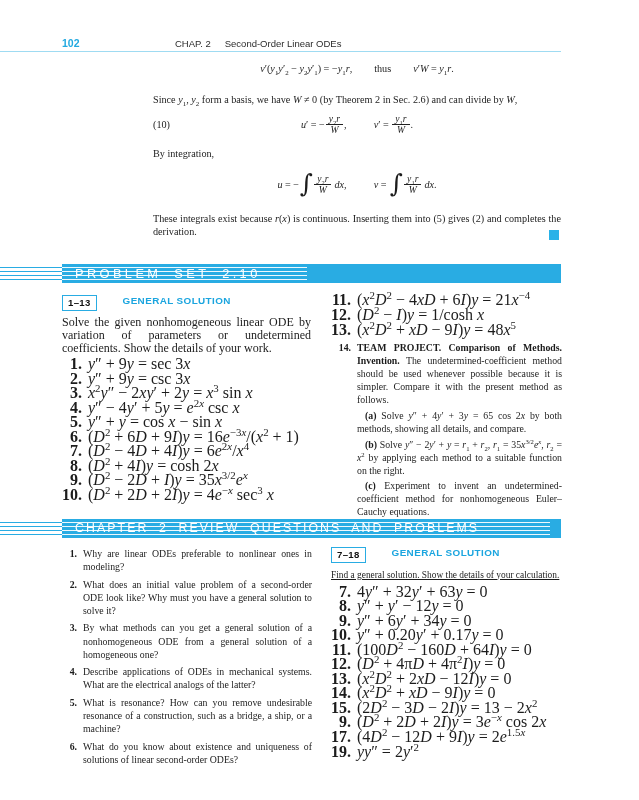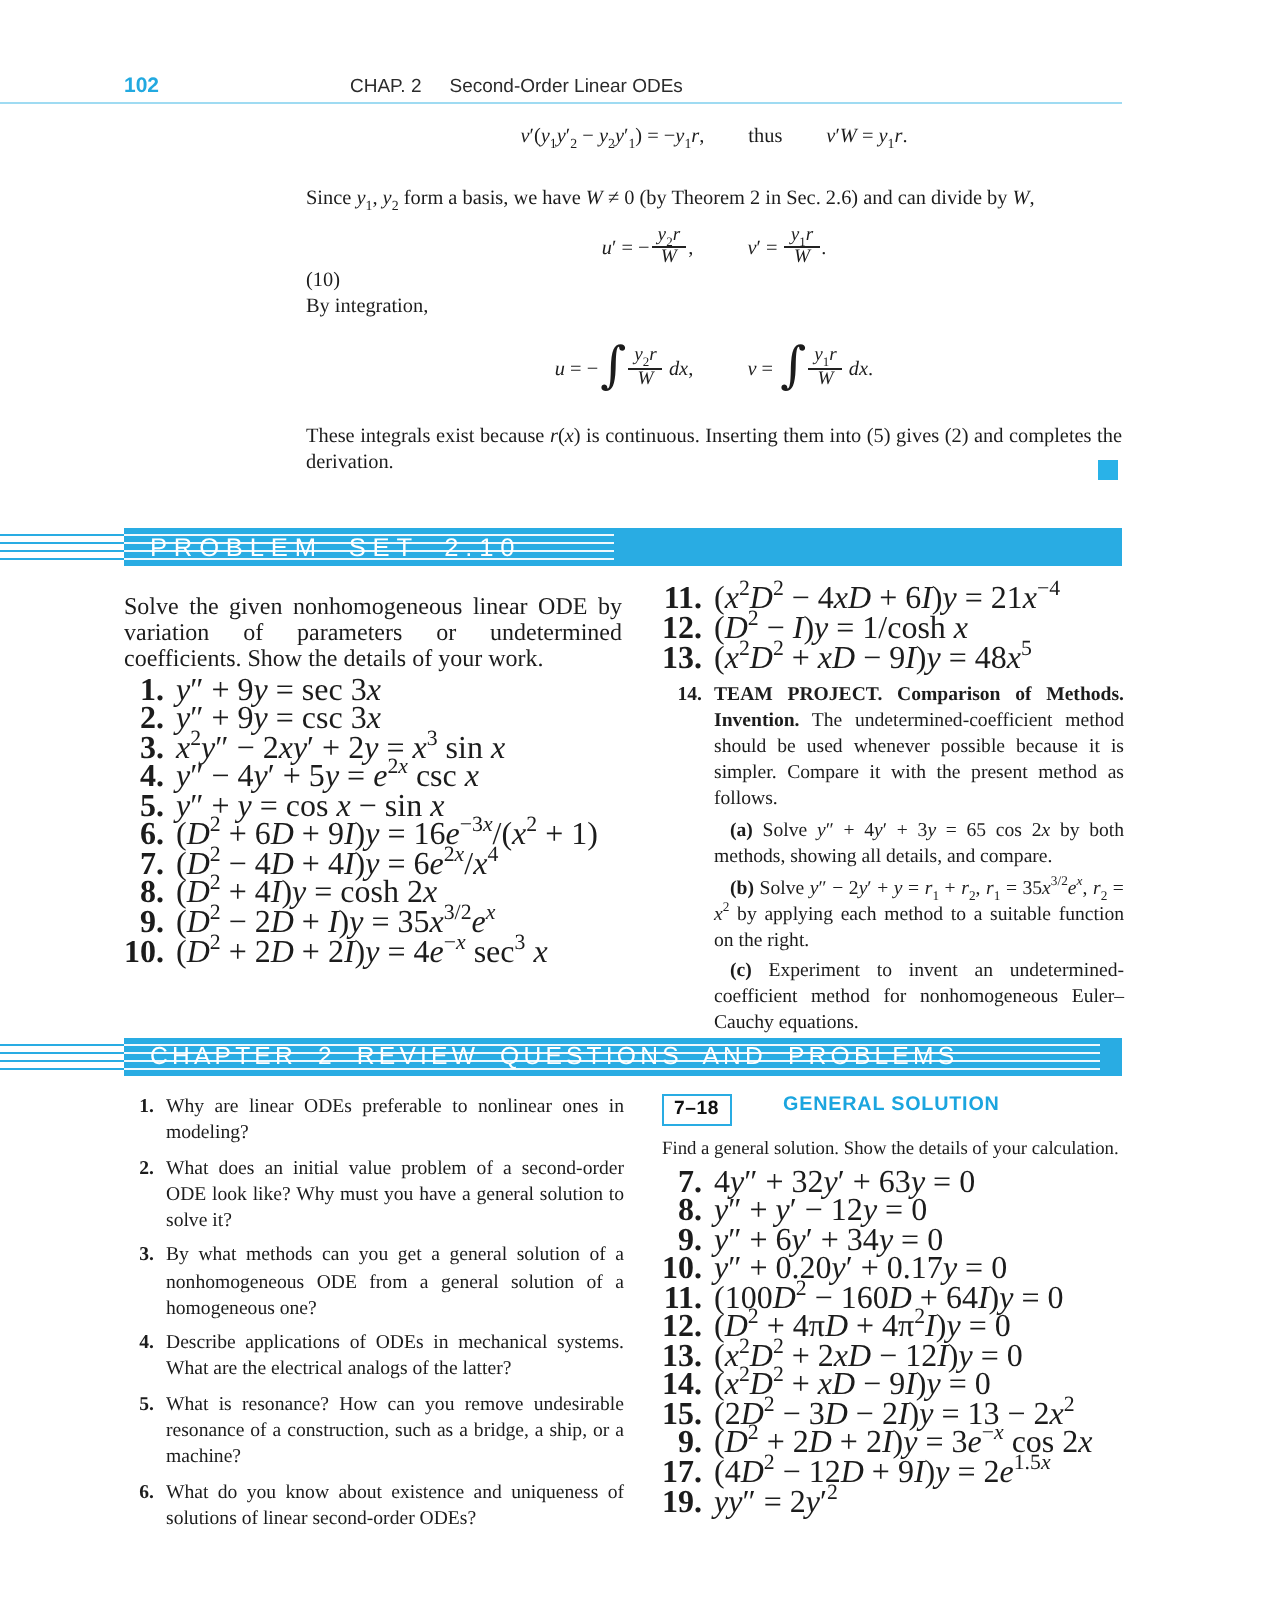--- a/index.html
+++ b/index.html
@@ -18,21 +18,21 @@
   .deriv{left:153px;top:60px;width:408px;font-size:10.2px;}
   .eqline{width:100%;text-align:center;}
   .eqgap{display:inline-block;width:22px;}
   .frac{display:inline-block;vertical-align:middle;text-align:center;
         font-size:9.6px;line-height:1.1;position:relative;top:-1px;margin:0 1px;}
   .frac .num{display:block;padding:0 3px;}
   .frac .den{display:block;border-top:1px solid #222;padding:0 3px;}
   .int{font-family:"DejaVu Serif",serif;font-size:25px;vertical-align:middle;
        position:relative;top:-2px;margin:0 0 0 1px;font-style:normal;}
   .eq10row{height:30px;line-height:30px;}
-  .eq10row .eqnum{position:absolute;left:0;top:16px;line-height:30px;}
+  .eq10row .eqnum{position:absolute;left:0;top:0;line-height:30px;}
   .introw{height:42px;line-height:42px;}
   .para{text-align:justify;line-height:13.4px;}
   .para2wrap{position:relative;min-height:29px;}
   .qed{position:absolute;right:2px;bottom:1px;width:10px;height:10px;background:#29b2e8;}
 
   
   .banner{background:#29ace3;height:19px;overflow:hidden;}
   .banner .title{position:relative;display:block;padding-left:13px;line-height:19px;
       font-family:"Liberation Sans","DejaVu Sans",sans-serif;font-weight:normal;color:#ffffff;}
   .ps-title{font-size:12.8px;letter-spacing:3.4px;word-spacing:6px;}
@@ -57,21 +57,21 @@
   .prow-tall{line-height:14.8px;}
   .pnum{flex:none;width:20px;text-align:right;font-weight:bold;}
   .ptxt{margin-left:6px;white-space:nowrap;}
   sup,sub{font-size:68%;line-height:0;}
   .tp{display:flex;font-size:9.8px;line-height:12.9px;margin-top:5px;}
   .tp .body{margin-left:6px;text-align:justify;}
   .tp .part{margin-top:3px;text-indent:8px;}
   .qrow{display:flex;font-size:9.8px;line-height:13.1px;margin-bottom:4.5px;}
   .qnum{flex:none;width:15px;text-align:right;font-weight:bold;}
   .qtxt{margin-left:6px;text-align:justify;}
-  .rev-intro{font-size:9.4px;line-height:13px;margin-top:6px;}
+  .rev-intro{font-size:9.4px;line-height:13px;margin-top:6px;text-decoration:underline;}
 </style>
 </head>
 <body>
 
 <div class="page">
 
   <div class="abs pagenum">102</div>
   <div class="abs chapline">
     <span>CHAP. 2</span><span class="gap"></span><span>Second-Order Linear ODEs</span>
   </div>
@@ -104,20 +104,24 @@
     </div>
   </div>
 
   <div class="abs stripes cyan" style="top:264px;left:0;width:62px;"></div>
   <div class="abs banner" style="top:264px;left:62px;width:499px;">
     <div class="stripes" style="width:245px;"></div>
     <span class="title ps-title">PROBLEM SET 2.10</span>
   </div>
 
   <div class="abs" style="top:292px;left:62px;width:249px;">
+    <div>
+      <span class="badge">1–13</span>
+      <span class="sechead sans">GENERAL SOLUTION</span>
+    </div>
     <div class="intro">Solve the given nonhomogeneous linear ODE by variation of parameters or undetermined coefficients. Show the details of your work.</div>
     <div class="plist">
       <div class="prow">
           <span class="pnum">1.</span>
           <span class="ptxt"><i>y</i>″ + 9<i>y</i> = sec 3<i>x</i></span>
         </div>
       <div class="prow">
           <span class="pnum">2.</span>
           <span class="ptxt"><i>y</i>″ + 9<i>y</i> = csc 3<i>x</i></span>
         </div>

